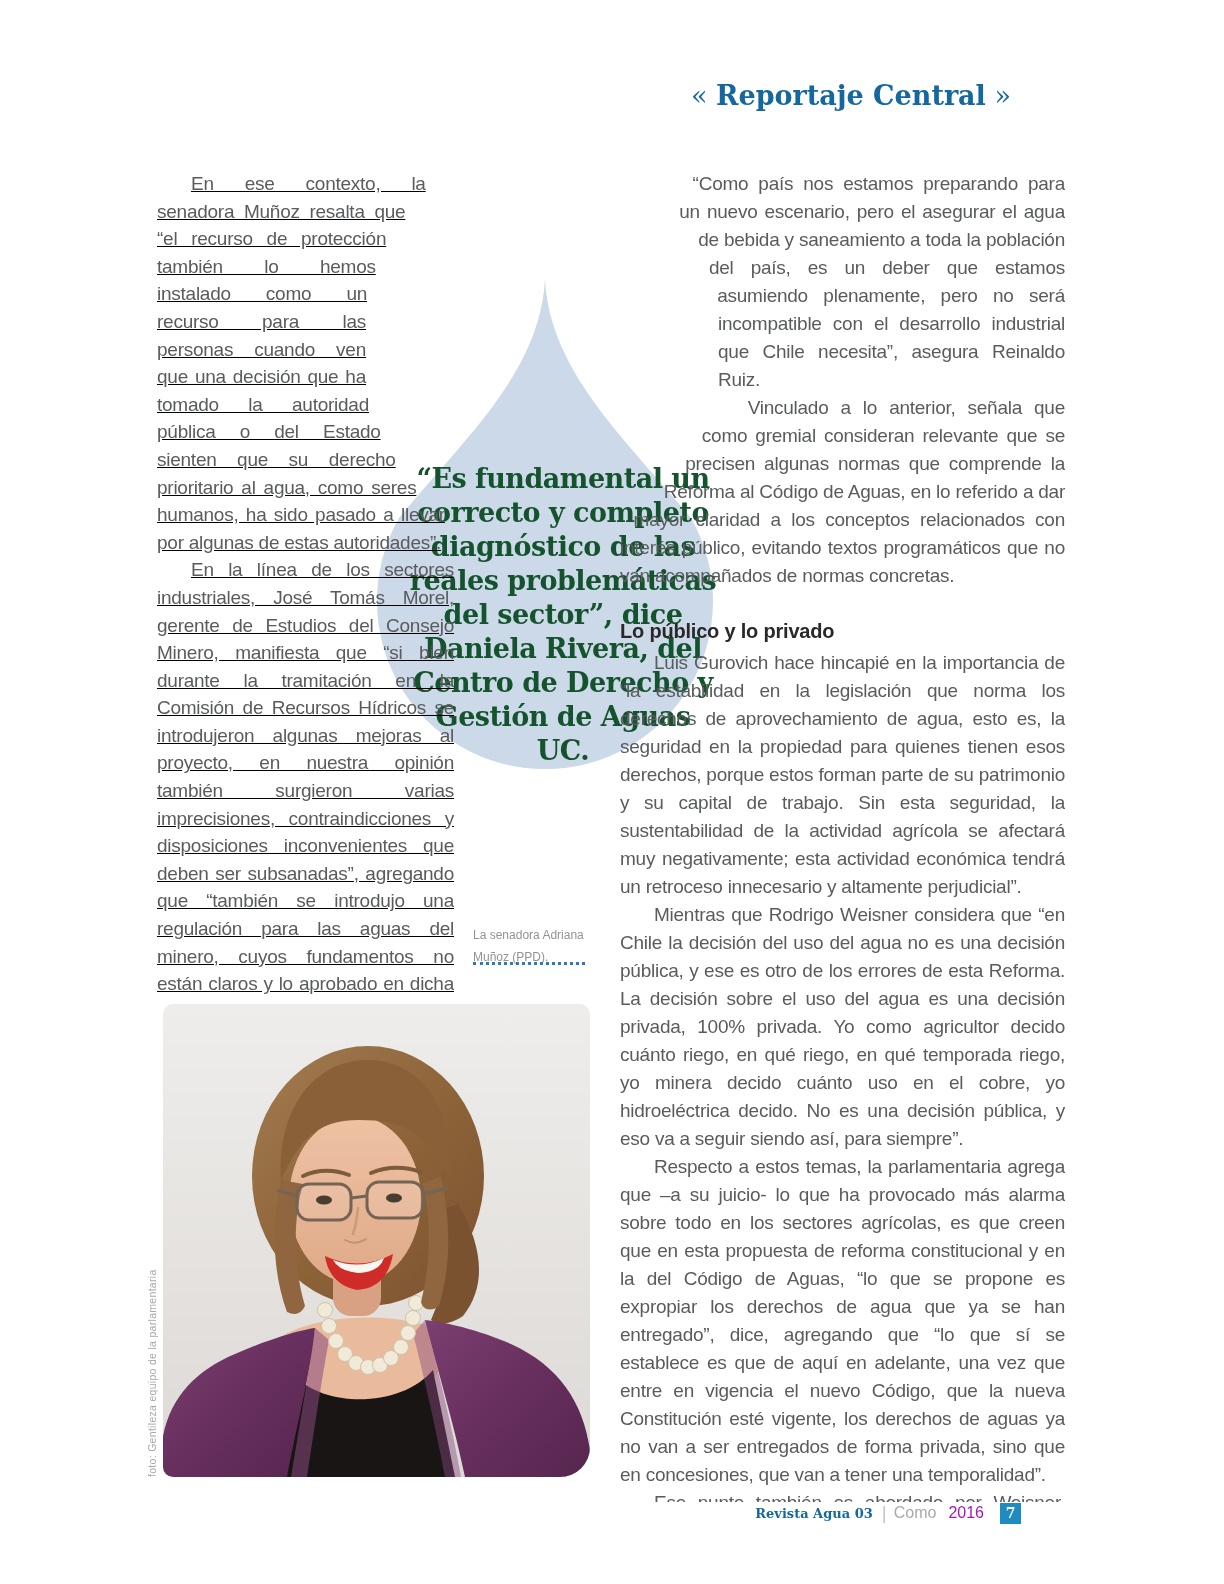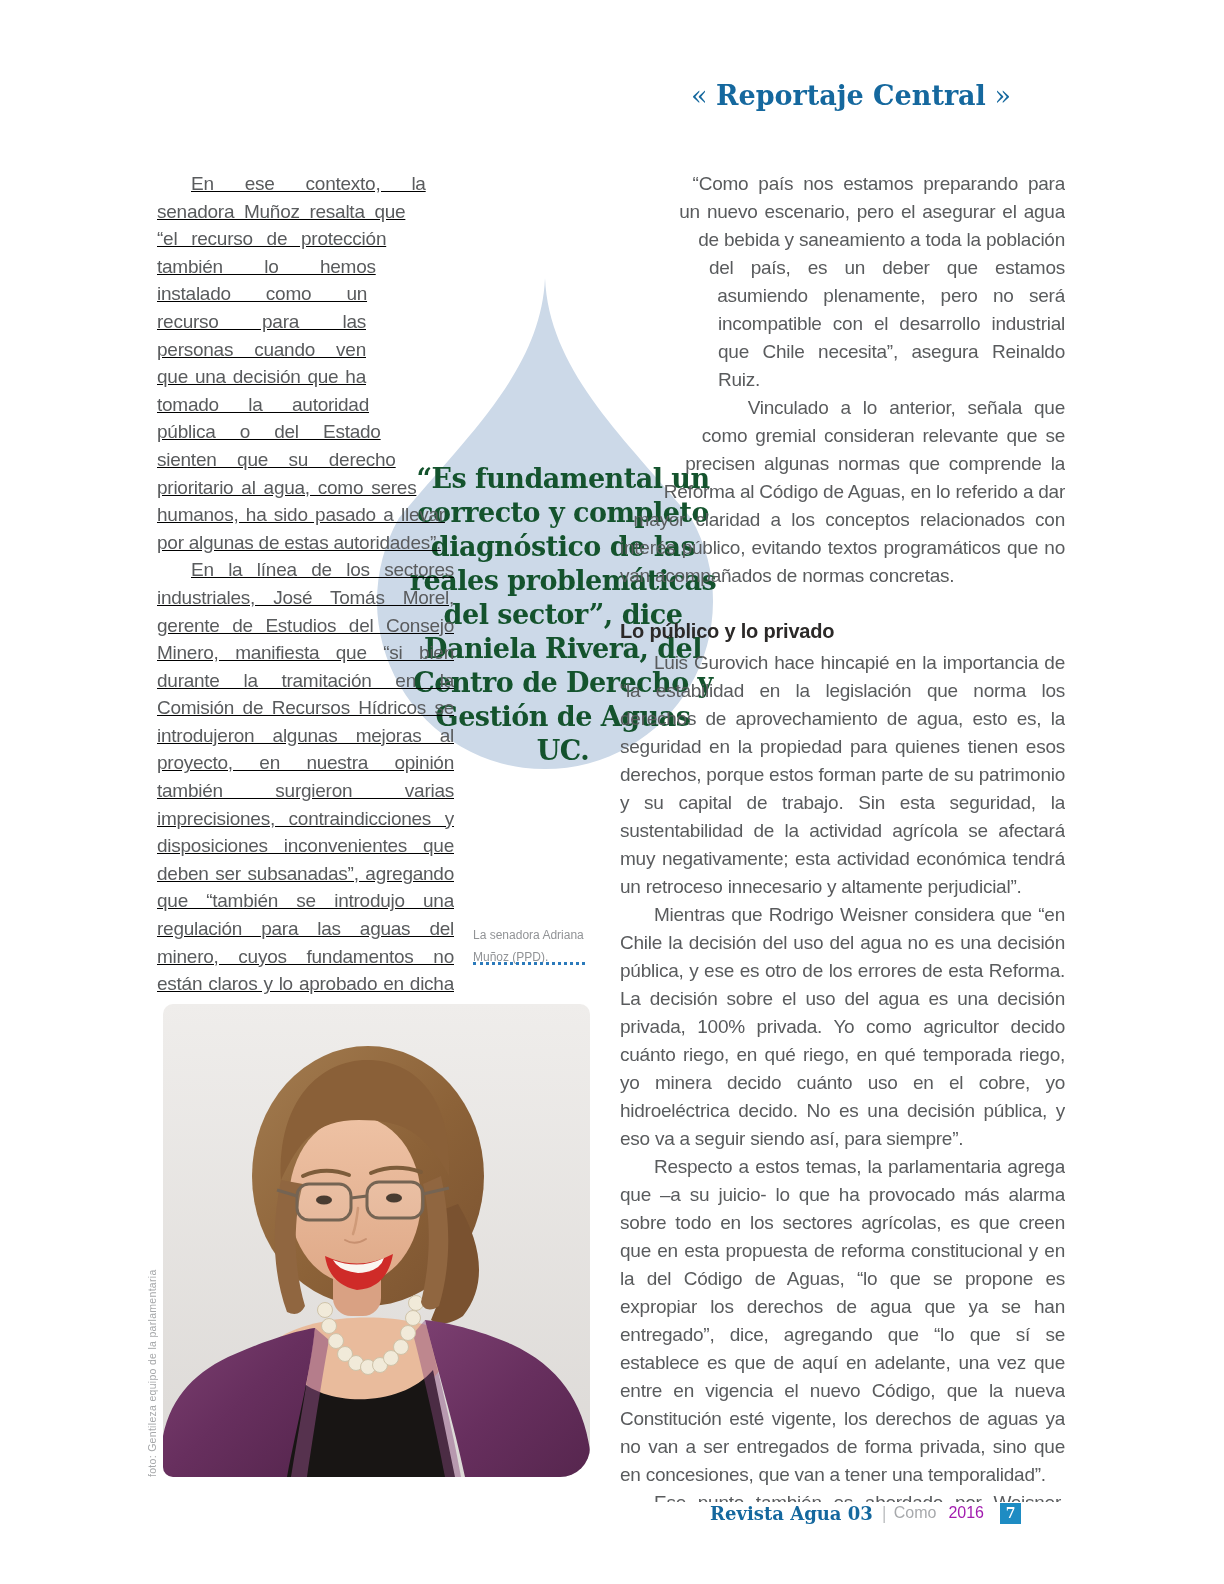--- a/index.html
+++ b/index.html
@@ -82,21 +82,21 @@
     font-size:10.5px; color:#a6a8aa; letter-spacing:0.3px; white-space:nowrap;
   }
 
   
   .footer {
     position:absolute; top:1502px; right:87px;
     display:flex; align-items:center; height:22px;
   }
   .footer .magazine {
     font-family:"DejaVu Serif", serif; font-weight:bold;
-    font-size:18px; color:#15689e;
+    font-size:13px; color:#15689e;
   }
   .footer .divider { color:#c3c5c7; font-size:19px; padding:0 7px 0 9px; font-weight:200; }
   .footer .month { font-size:16px; color:#a7a9ac; }
   .footer .year  { font-size:16px; color:#a21caf; margin-left:12px; }
   .footer .page-badge {
     width:21px; height:21px; margin-left:16px;
     background:#1e8cc3; color:#ffffff;
     font-family:"DejaVu Serif", serif; font-weight:bold; font-size:14px;
     display:flex; align-items:center; justify-content:center;
   }

